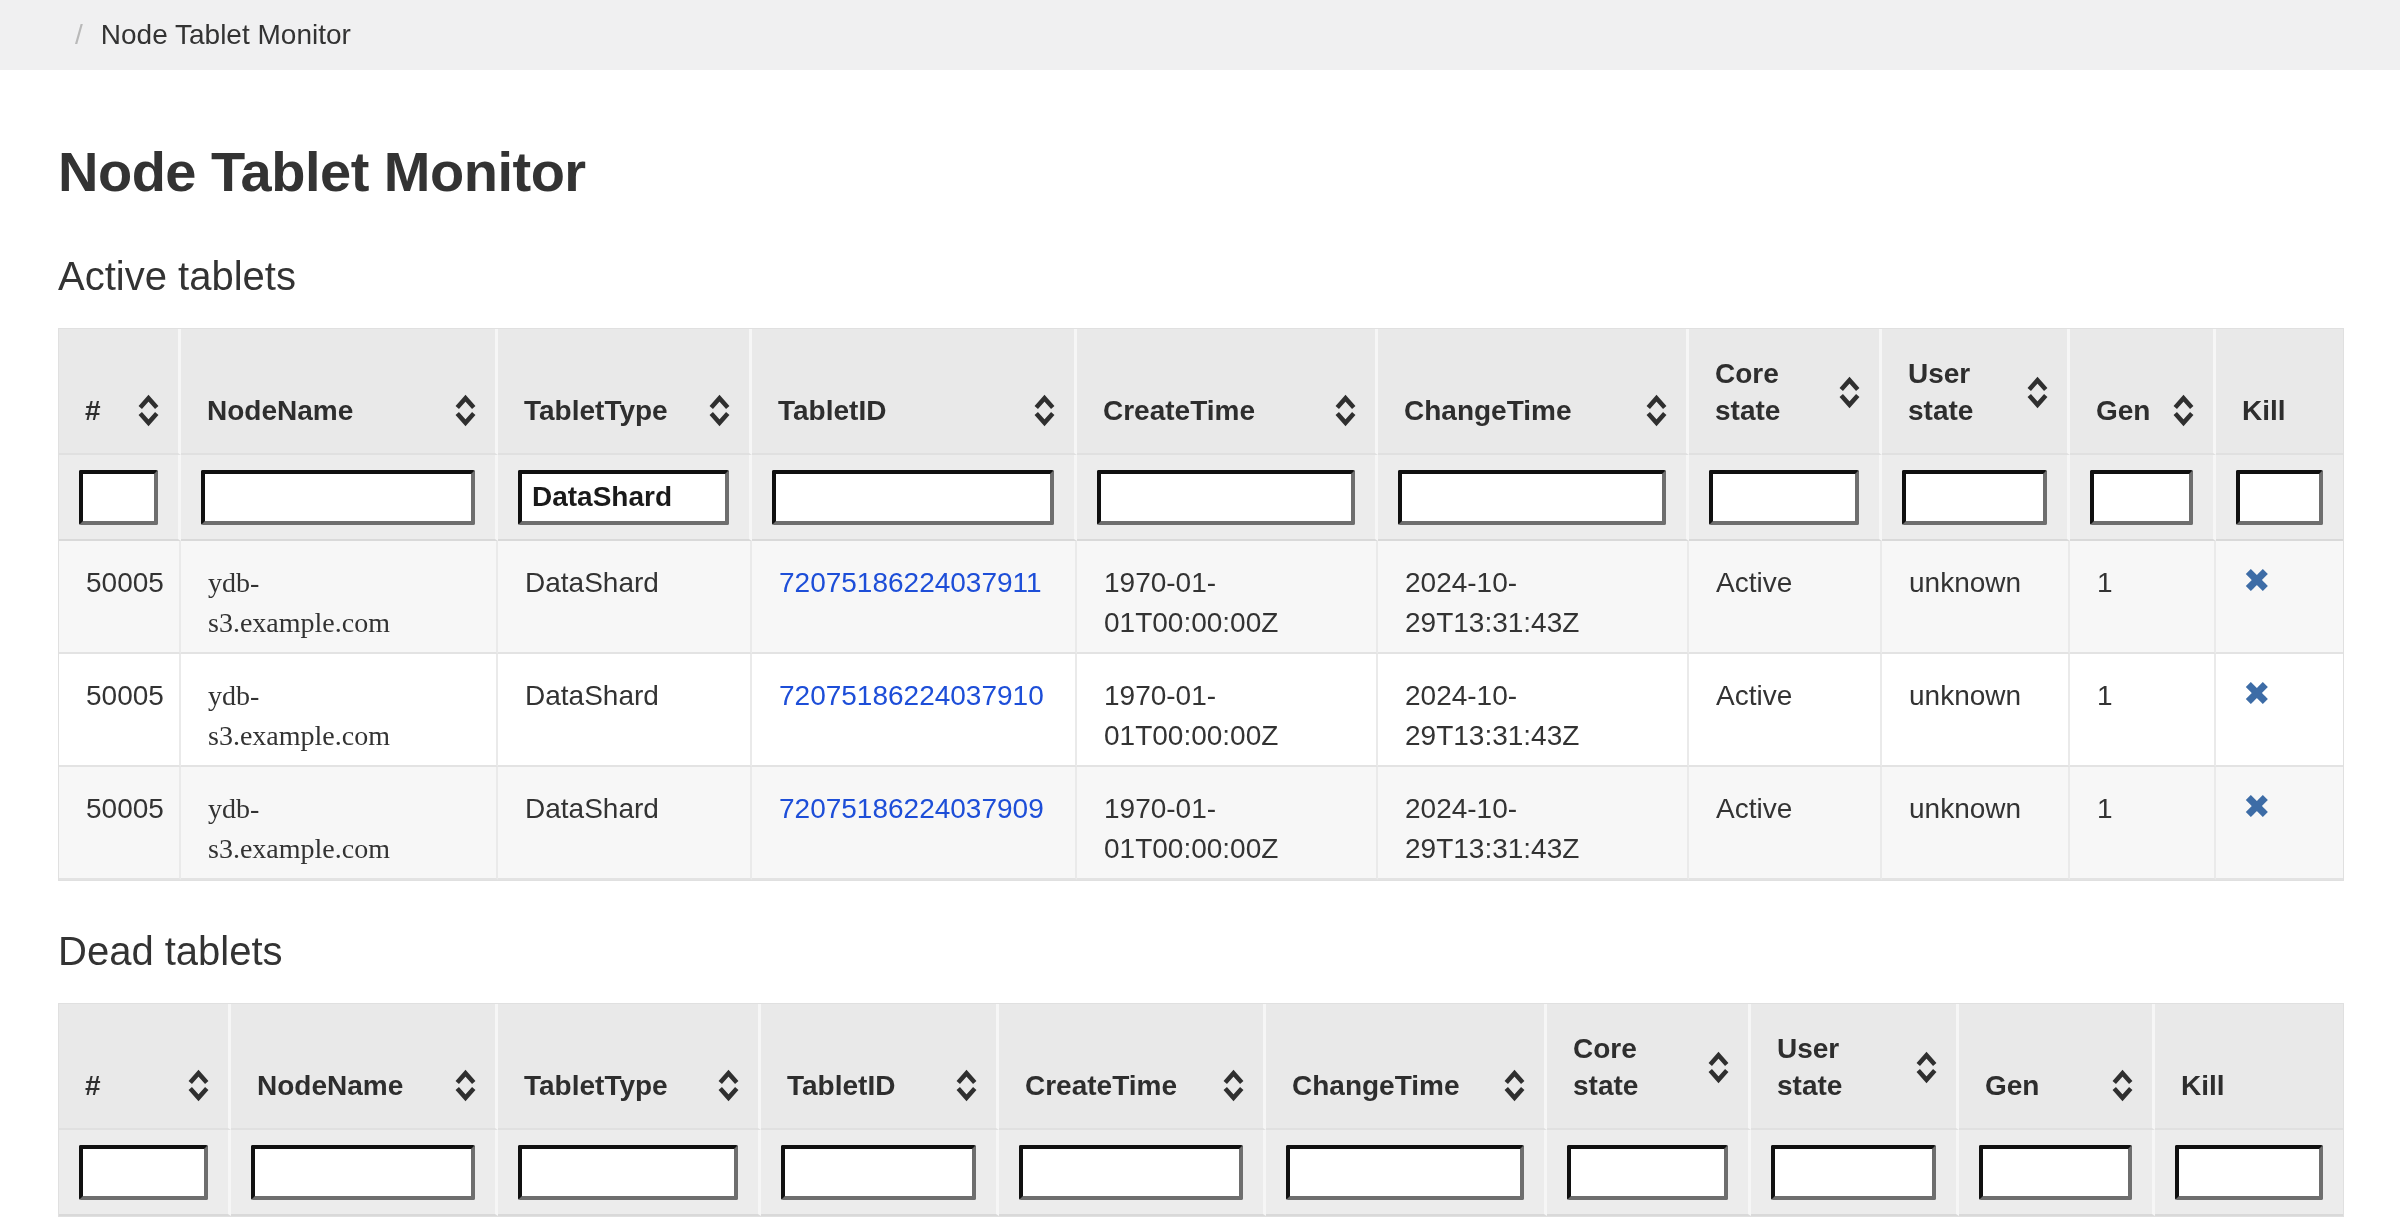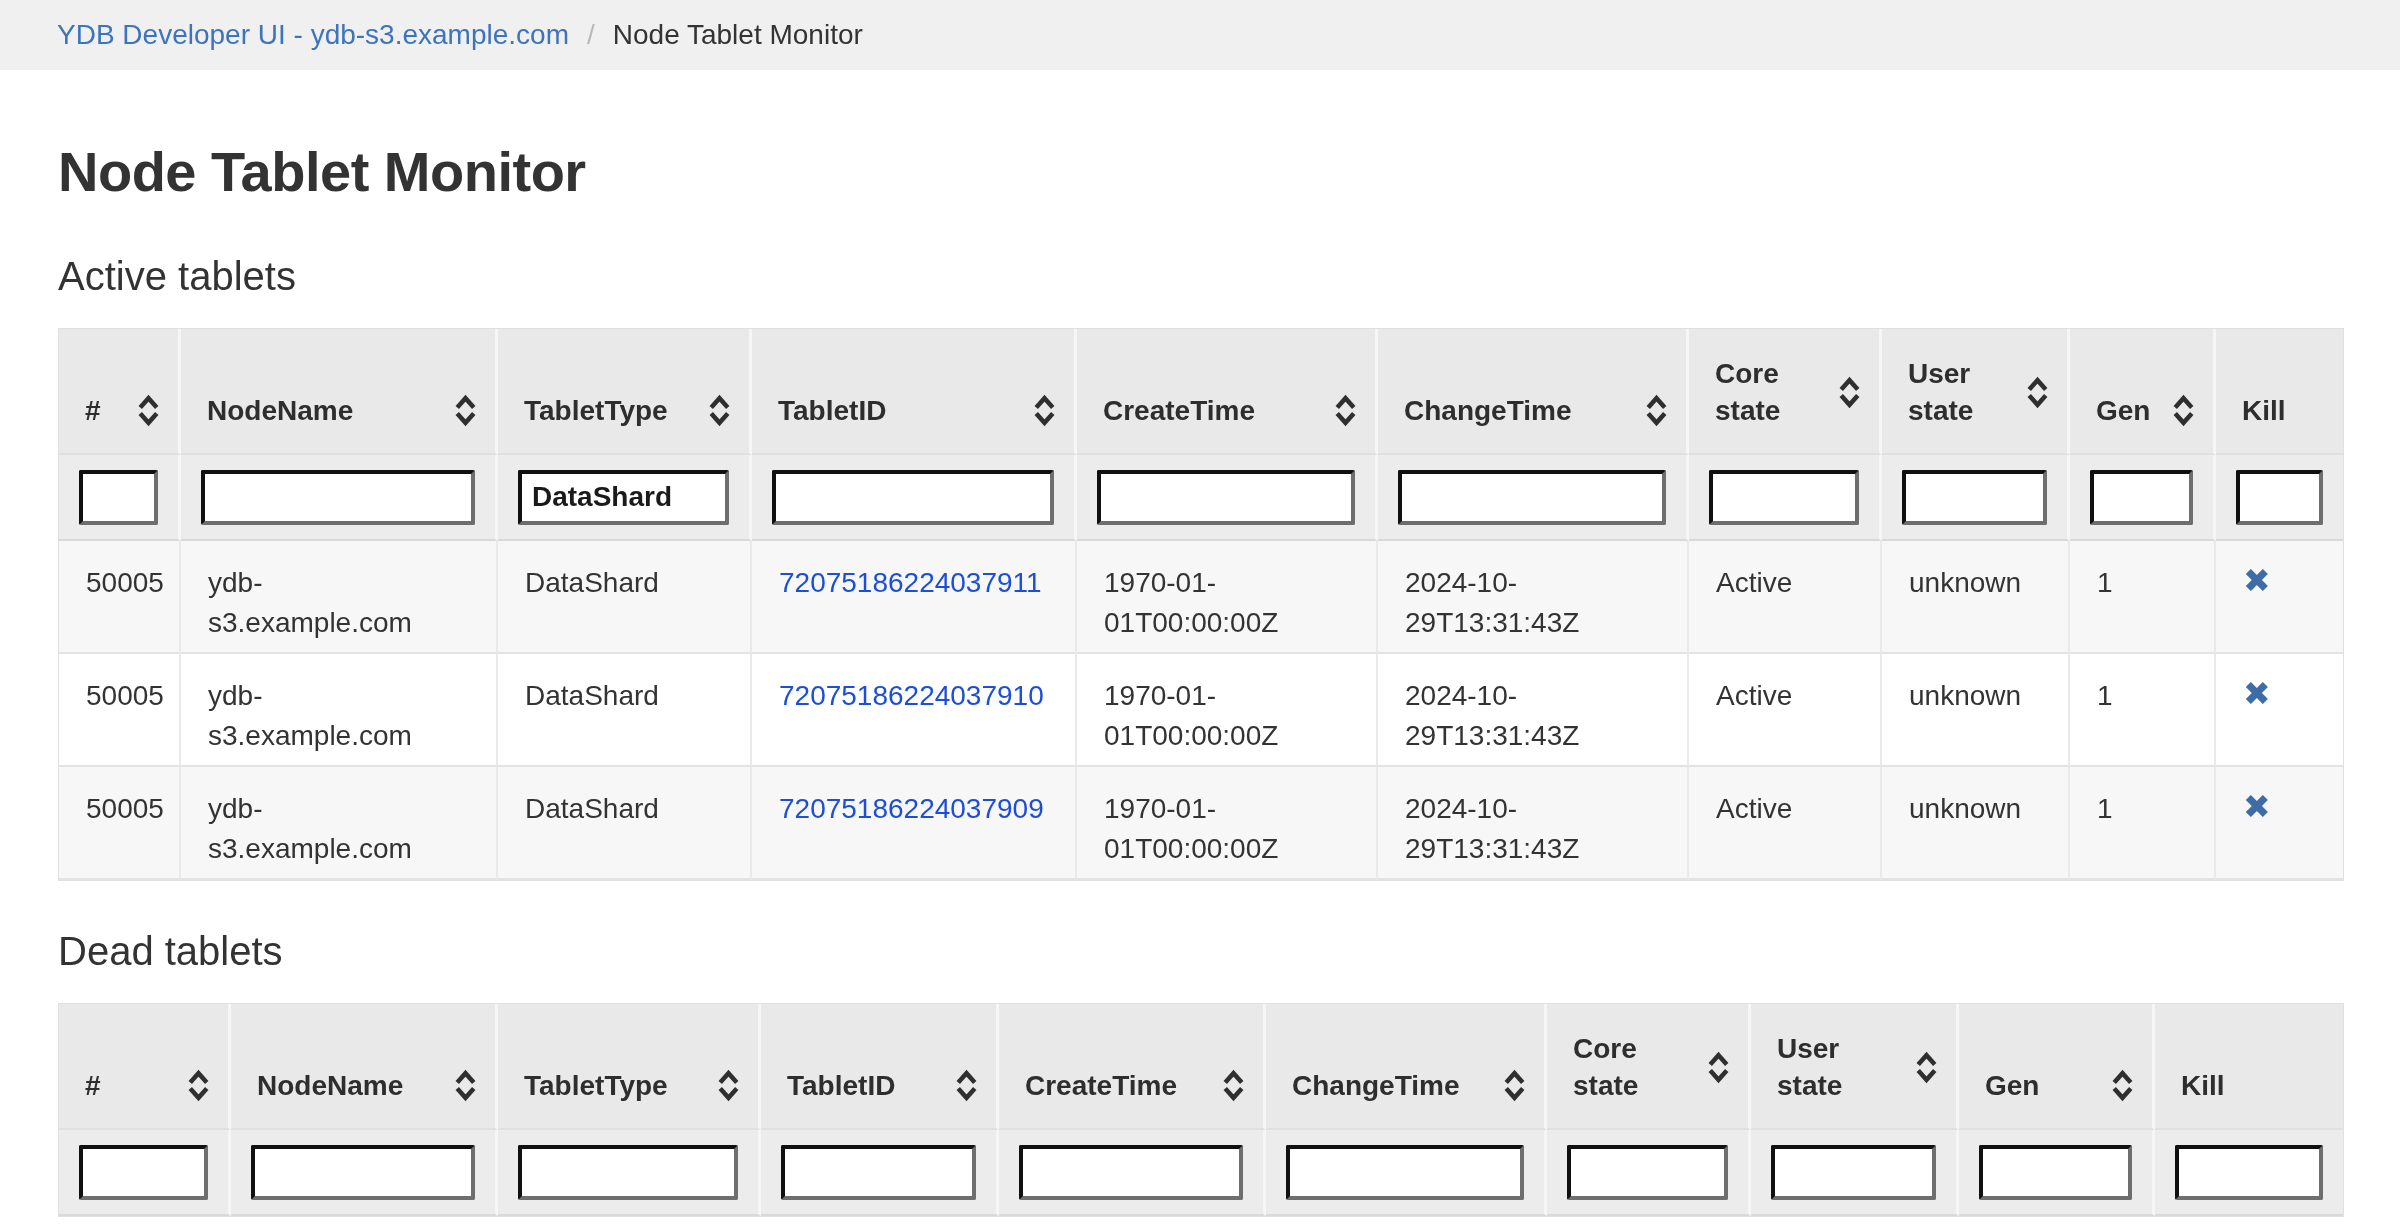--- a/index.html
+++ b/index.html
@@ -99,32 +99,31 @@
     vertical-align: top;
     padding: 22px 18px 0 27px;
     line-height: 40px;
     border-right: 2px solid #eaeaea;
     border-bottom: 2px solid #e3e3e3;
     font-size: 28px; color: #333;
   }
   tbody.data tr td:last-child { border-right: none; }
   tbody.data tr:nth-child(odd) td { background: #f7f7f7; }
   tbody.data tr:nth-child(even) td { background: #ffffff; }
-  .node-name { display: inline-block; max-width: 225px; overflow-wrap: break-word; }
+  .node-name { display: inline-block; max-width: 225px; overflow-wrap: break-word; font-family: Liberation Serif, serif; }
   td a.tablet-link { color: #1d4ed8; text-decoration: none; }
   .kill-x {
     color: #3d6ca6; font-size: 33px; font-weight: 700;
     line-height: 36px; cursor: pointer; display: inline-block;
   }
 </style>
 </head>
 <body>
 
 <div class="breadcrumb-bar">
-  <a href="#">YDB Developer UI - ydb-s3.example.com</a>
   <span class="crumb-sep">/</span>
   <span class="crumb-current">Node Tablet Monitor</span>
 </div>
 
 <h1 class="page-title">Node Tablet Monitor</h1>
 <h2 class="section-heading">Active tablets</h2>
 
 <table class="monitor">
   <colgroup>
     <col style="width:122px">

